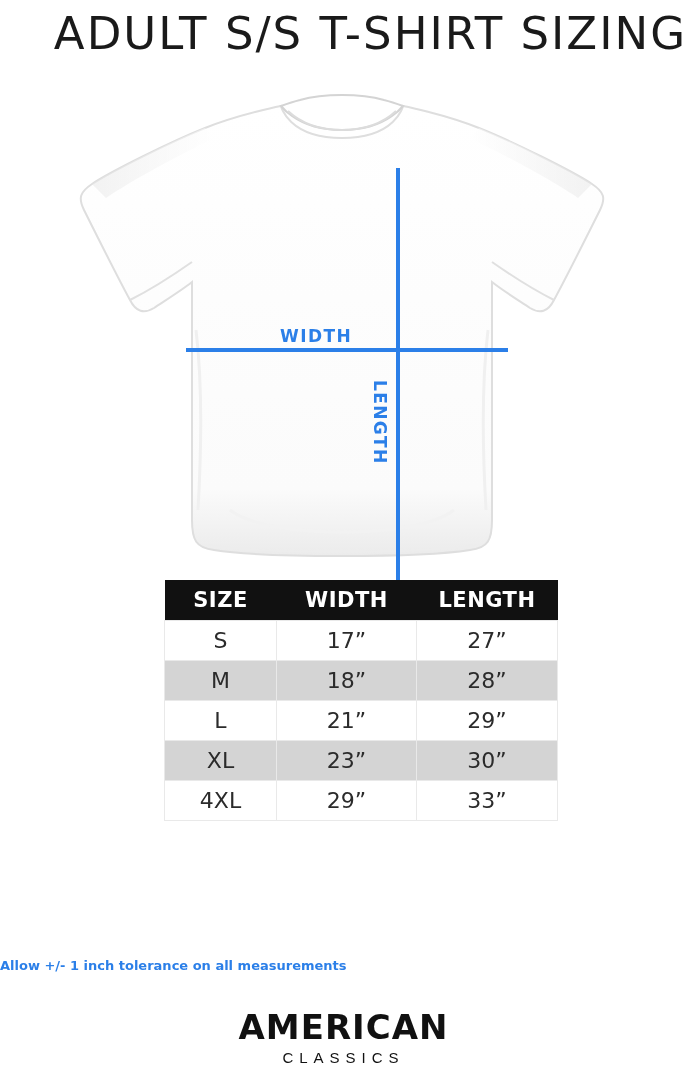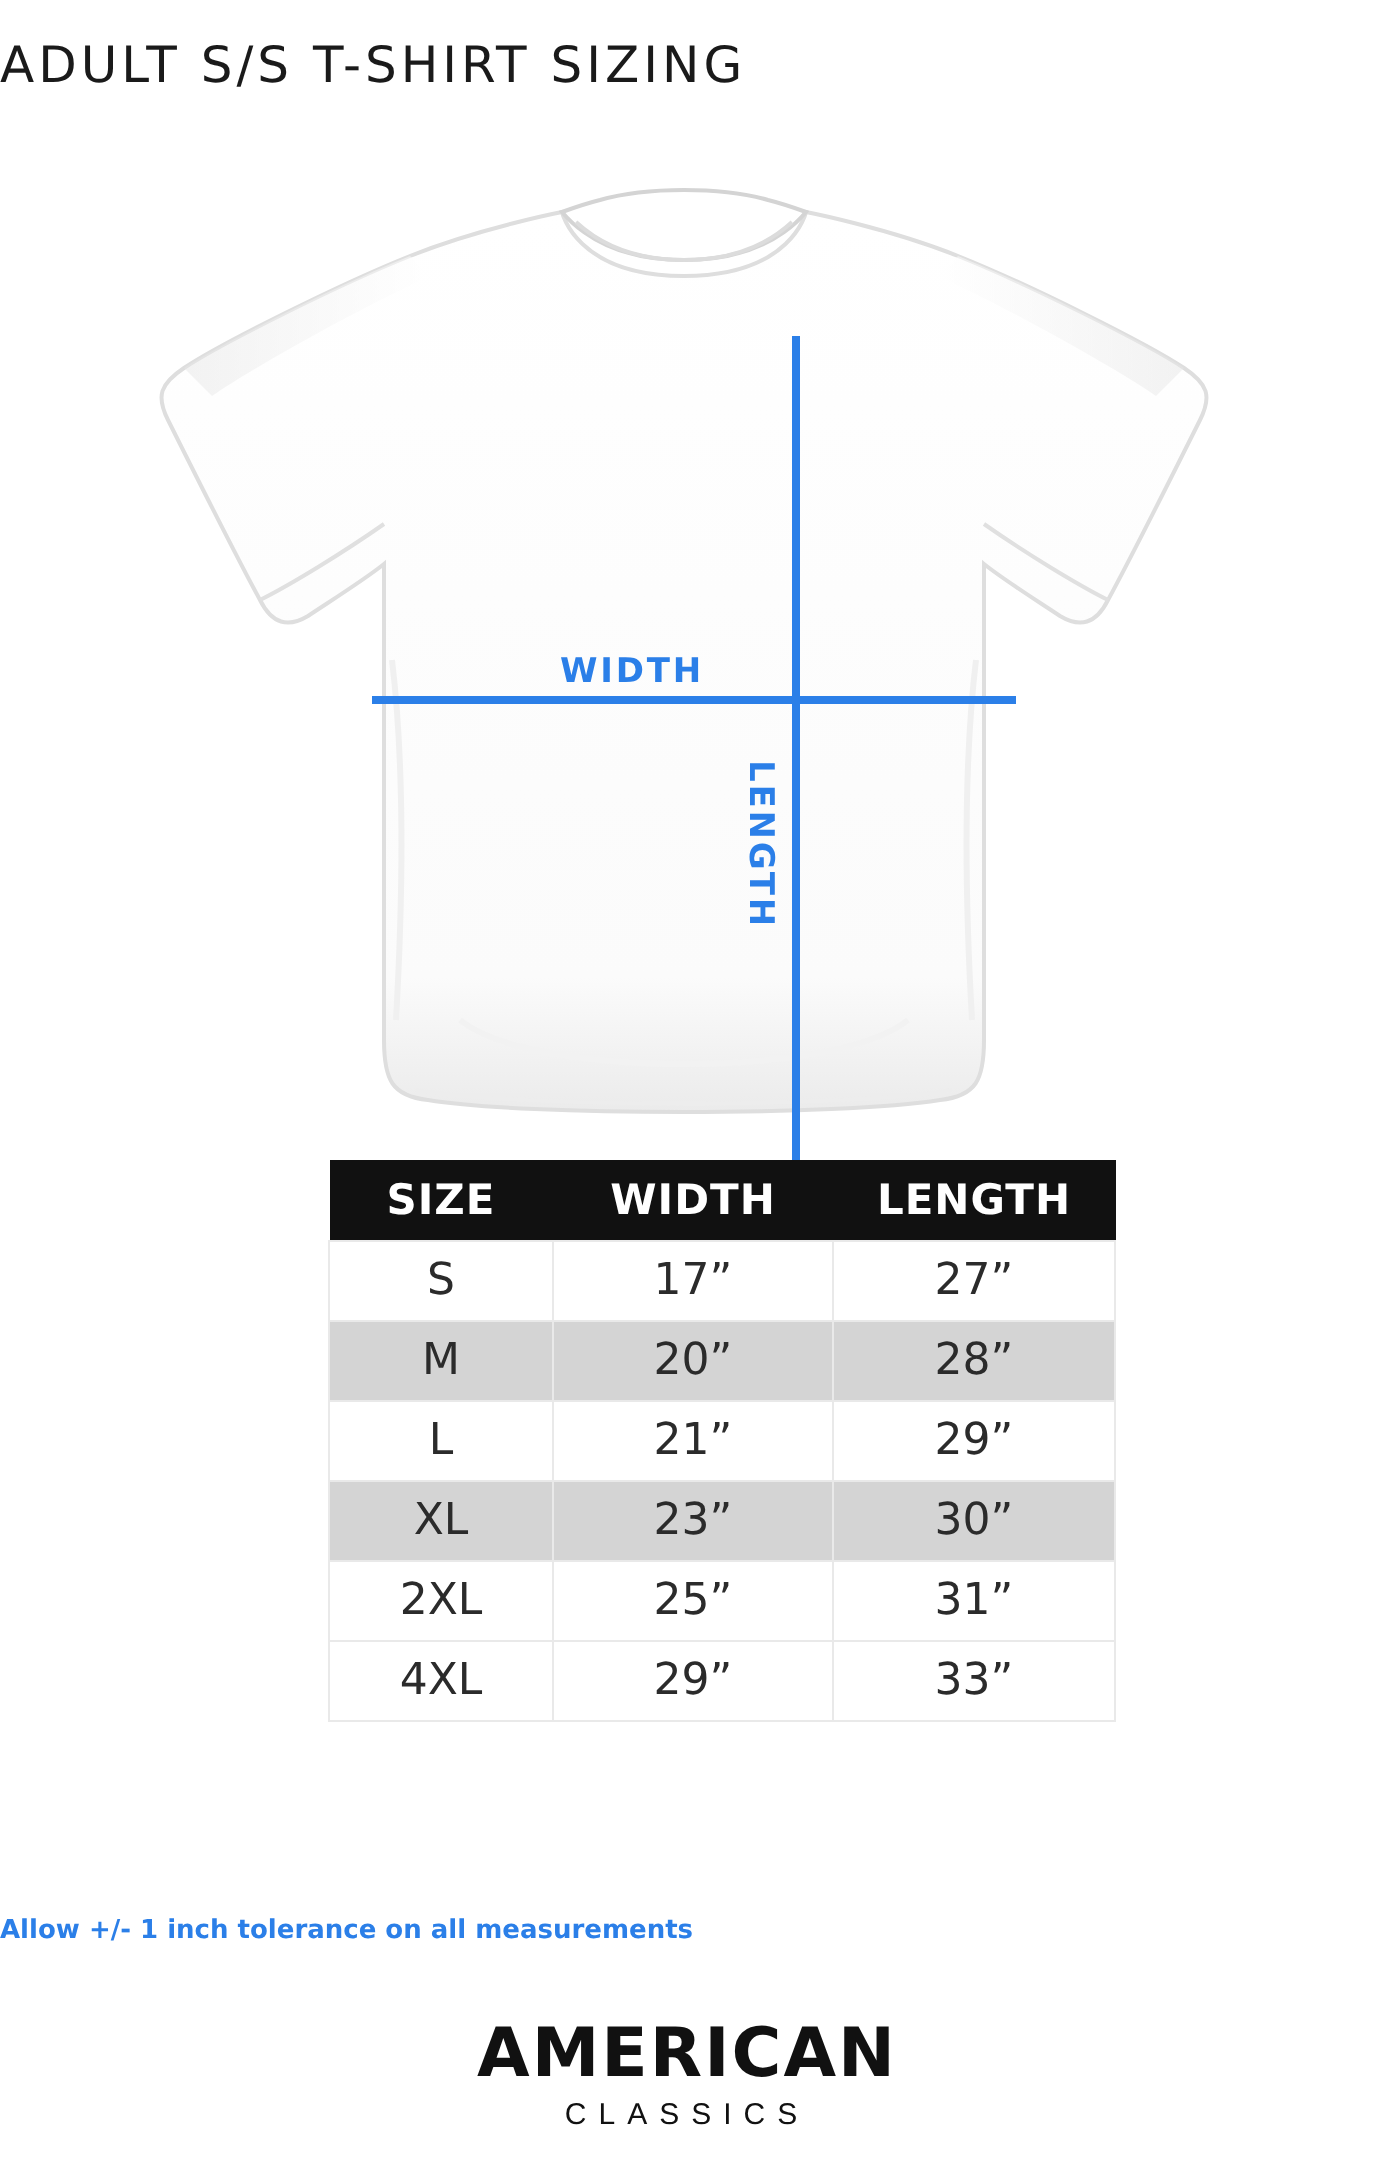--- a/index.html
+++ b/index.html
@@ -11,25 +11,25 @@
     width: 687px;
     height: 1080px;
     position: relative;
     font-family: "Liberation Sans", sans-serif;
     overflow: hidden;
   }
 
   
   .title {
     position: absolute;
-    top: 18px;
-    left: 0;
-    width: 687px;
-    text-align: left;
-    font-size: 25px;
+    top: 7px;
+    left: 0;
+    width: 687px;
+    text-align: right;
+    font-size: 45px;
     letter-spacing: 2.0px;
     color: #1a1a1a;
     font-weight: 400;
     font-family: "DejaVu Sans", sans-serif;
   }
 
   
   .shirt-area {
     position: absolute;
     top: 80px;
@@ -243,39 +243,34 @@
       </tr>
     </thead>
     <tbody>
       <tr class="odd">
         <td>S</td>
         <td>17”</td>
         <td>27”</td>
       </tr>
       <tr class="even">
         <td>M</td>
-        <td>20”</td>
+        <td>18”</td>
         <td>28”</td>
       </tr>
       <tr class="odd">
         <td>L</td>
         <td>21”</td>
         <td>29”</td>
       </tr>
       <tr class="even">
         <td>XL</td>
         <td>23”</td>
         <td>30”</td>
       </tr>
       <tr class="odd">
-        <td>2XL</td>
-        <td>25”</td>
-        <td>31”</td>
-      </tr>
-      <tr class="odd">
         <td>4XL</td>
         <td>29”</td>
         <td>33”</td>
       </tr>
     </tbody>
   </table>
 </div>
 
 <div class="tolerance">Allow +/- 1 inch tolerance on all measurements</div>
 <div class="brand">AMERICAN</div>

